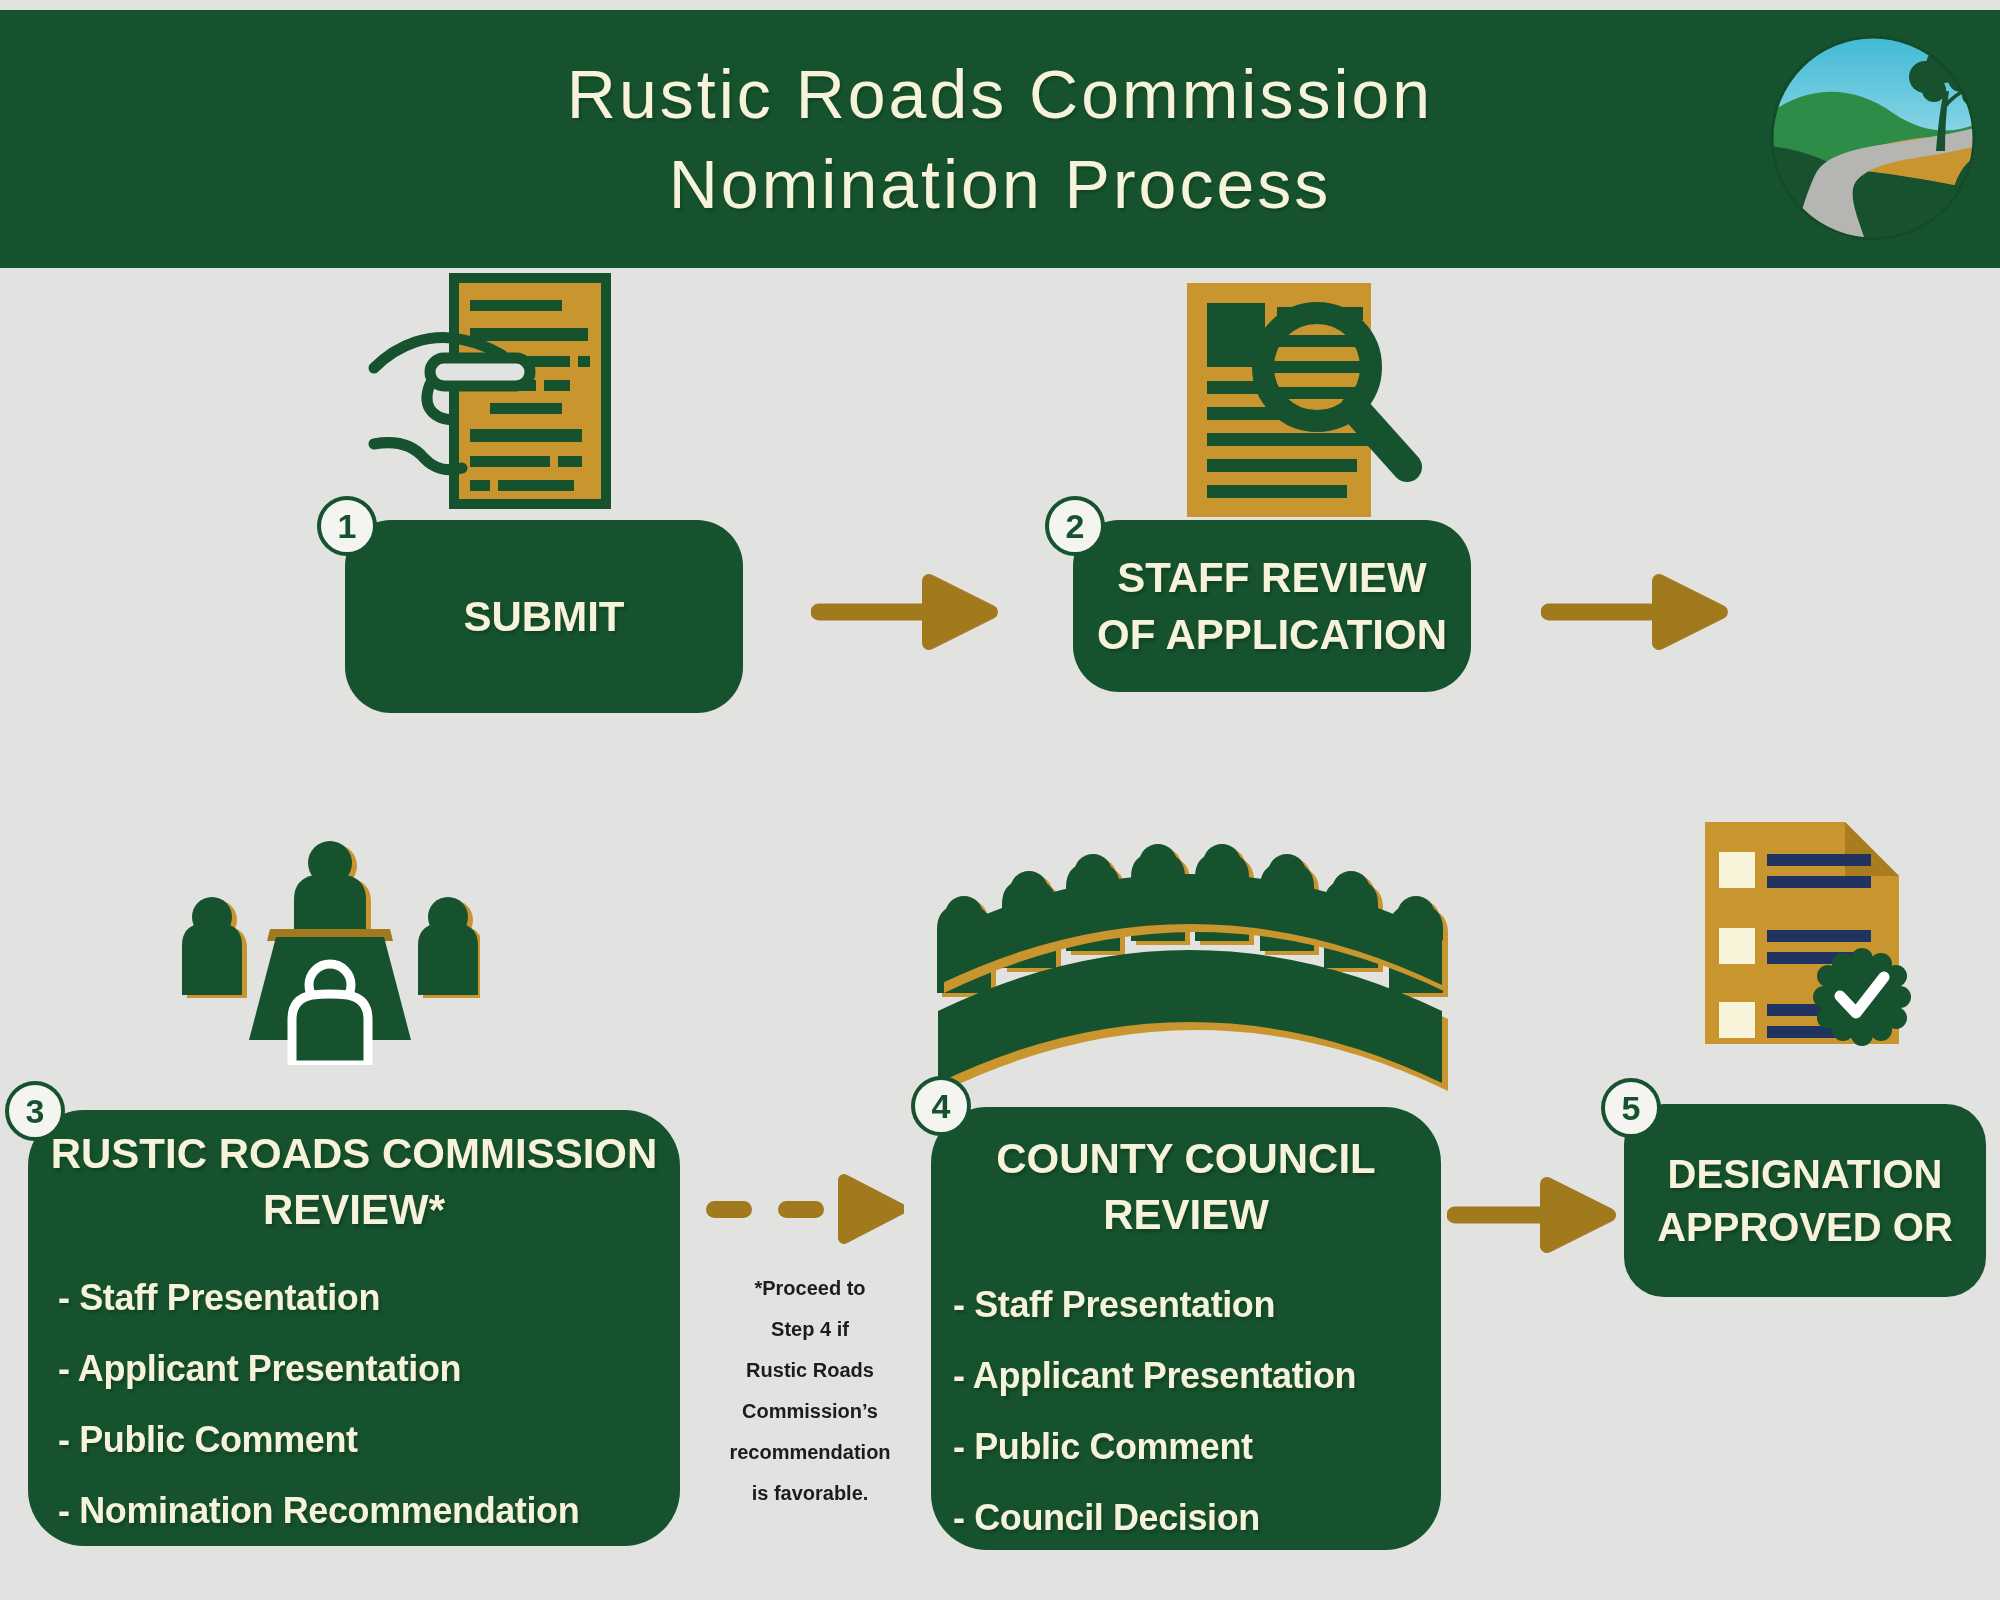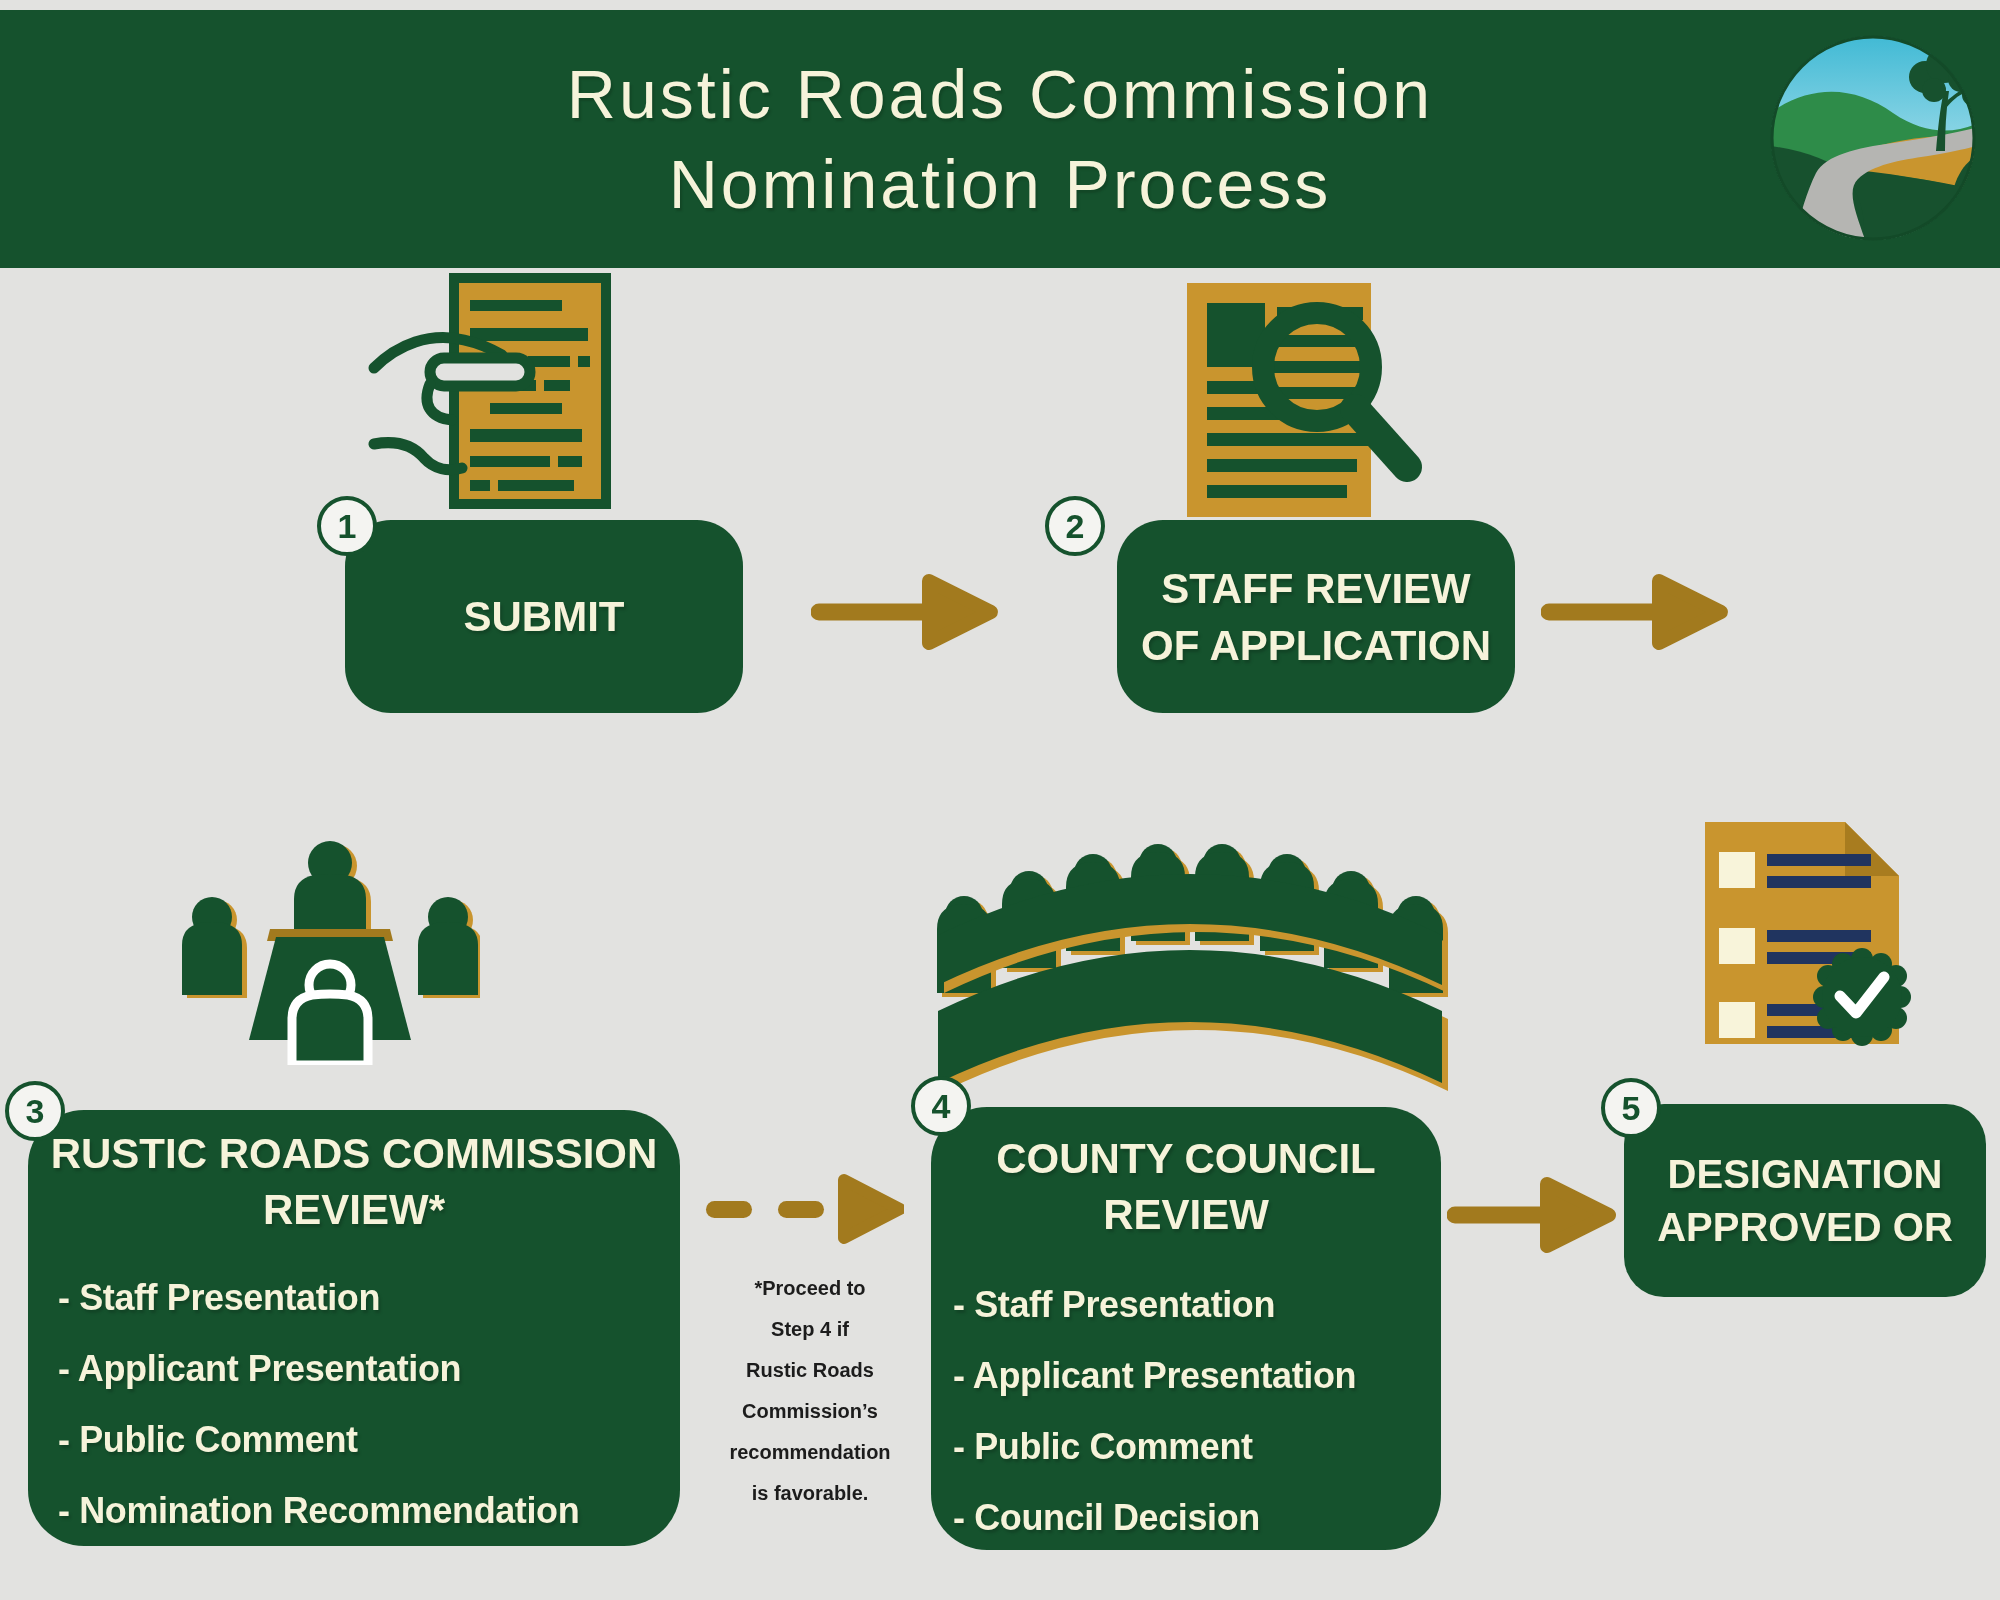--- a/index.html
+++ b/index.html
@@ -26,21 +26,21 @@
 
   
   .box{
     position:absolute;background:#15522d;color:#f6f3da;
     display:flex;flex-direction:column;justify-content:center;
     text-align:center;
   }
   .box .line{font-weight:700;font-size:42px;line-height:57px;white-space:nowrap;
     text-shadow:2px 3px 3px rgba(0,0,0,.18);}
   #box1{left:345px;top:520px;width:398px;height:193px;border-radius:46px;}
-  #box2{left:1117px;top:520px;width:398px;height:193px;border-radius:46px;}
+  #box2{left:1073px;top:520px;width:398px;height:172px;border-radius:46px;}
   #box5{left:1624px;top:1104px;width:362px;height:193px;border-radius:40px;}
   #box5 .line{font-size:40px;line-height:53px;text-align:center;}
 
   .big-box{position:absolute;background:#15522d;color:#f6f3da;border-radius:56px;}
   #box3{left:28px;top:1110px;width:652px;height:436px;}
   #box4{left:931px;top:1107px;width:510px;height:443px;}
   .big-box .heading{text-align:center;font-weight:700;font-size:42px;line-height:56px;
     white-space:nowrap;text-shadow:2px 3px 3px rgba(0,0,0,.18);}
   #box3 .headwrap{padding-top:16px;}
   #box4 .headwrap{padding-top:24px;}

